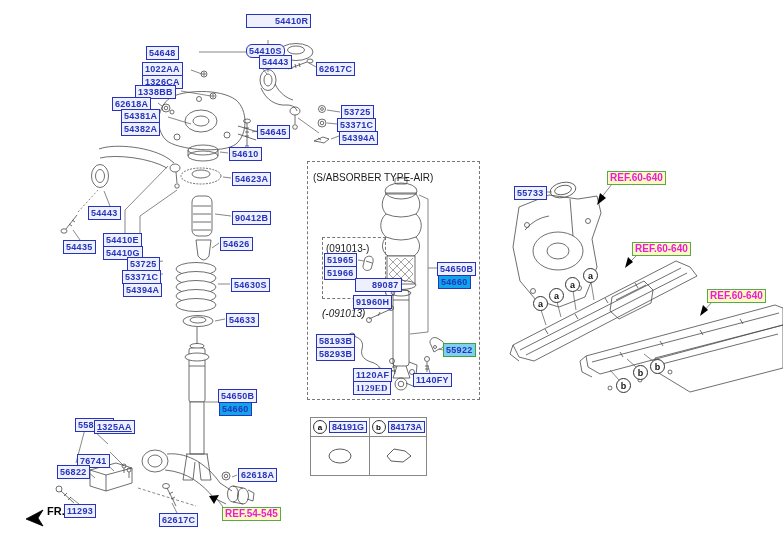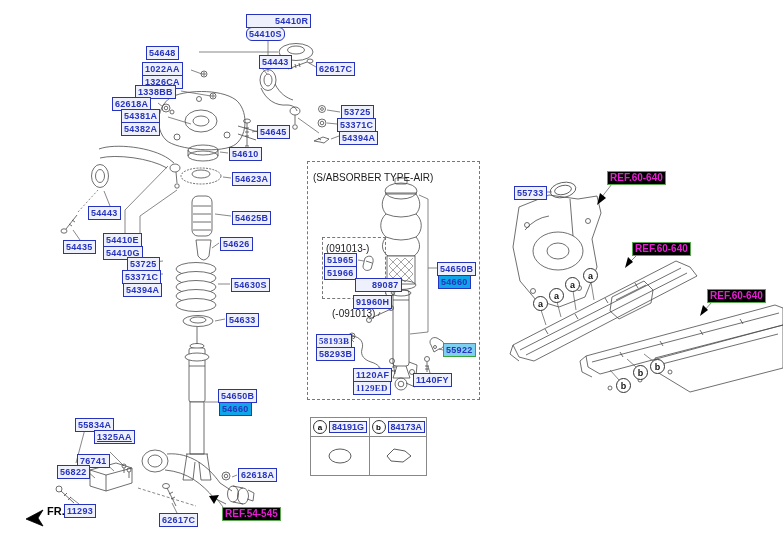--- a/index.html
+++ b/index.html
@@ -5,21 +5,21 @@
   html,body{margin:0;padding:0;background:#fff;}
   #canvas{position:relative;width:783px;height:540px;background:#ffffff;overflow:hidden;
           font-family:"Liberation Sans",sans-serif;}
   #art{position:absolute;left:0;top:0;}
   .lbl{position:absolute;font:bold 9px "Liberation Sans",sans-serif;color:#2633bd;
        background:#eef1fb;border:1px solid #2633bd;padding:1px 2px;line-height:10px;
        letter-spacing:.3px;white-space:nowrap;z-index:5;}
   .hl{background:#0ea5e9;}
   .grn{border-color:#3aa33a;background:#7fd0f0;}
   .ref{position:absolute;font:bold 10px "Liberation Sans",sans-serif;color:#e81ed4;
-       background:#000000;border:1px solid #58a84e;padding:0 2px;line-height:12px;
+       background:#fef9c3;border:1px solid #58a84e;padding:0 2px;line-height:12px;
        white-space:nowrap;z-index:5;}
   .note{position:absolute;font:10px "Liberation Sans",sans-serif;color:#1a1a1a;
         white-space:nowrap;z-index:4;}
   .dashbox{position:absolute;border:1px dashed #777;z-index:1;}
   .circ{position:absolute;width:13px;height:13px;border:1px solid #333;border-radius:50%;
         background:#fff;font:bold 9px "Liberation Sans",sans-serif;color:#111;
         display:flex;align-items:center;justify-content:center;z-index:5;}
   .legend{position:absolute;left:310px;top:417px;width:115px;height:57px;border:1px solid #888;
           background:#fff;display:flex;z-index:6;}
   .legend-col{width:50%;display:flex;flex-direction:column;}
@@ -267,69 +267,69 @@
       <path d="M43,510 L26,519 L43,526 L38,518 Z" fill="#000" stroke="#000"></path>
     </g>
   </g>
 </svg>
 
 <div class="dashbox" style="left:307px;top:161px;width:171px;height:237px;"></div>
 <div class="dashbox" style="left:322px;top:237px;width:62px;height:60px;"></div>
 
 <div class="note" style="left:313px;top:165px;margin-top:7px;">(S/ABSORBER TYPE-AIR)</div>
 <div class="note" style="left:326px;top:243px;">(091013-)</div>
-<div class="note" style="left:332px;top:308px;">(-091013)</div>
+<div class="note" style="left:322px;top:308px;font-style:italic;">(-091013)</div>
 
 <div class="lbl" style="left:246px;top:14px;padding-left:28px;">54410R</div>
-<div class="lbl" style="left:246px;top:27px;border-radius:6px;">54410S</div>
+<div class="lbl" style="left:246px;top:44px;border-radius:6px;">54410S</div>
 <div class="lbl" style="left:146px;top:46px;">54648</div>
 <div class="lbl" style="left:142px;top:62px;">1022AA</div>
 <div class="lbl" style="left:142px;top:75px;">1326CA</div>
 <div class="lbl" style="left:135px;top:85px;">1338BB</div>
 <div class="lbl" style="left:112px;top:97px;">62618A</div>
 <div class="lbl" style="left:121px;top:109px;">54381A</div>
 <div class="lbl" style="left:121px;top:122px;">54382A</div>
 <div class="lbl" style="left:259px;top:55px;">54443</div>
 <div class="lbl" style="left:316px;top:62px;">62617C</div>
 <div class="lbl" style="left:257px;top:125px;">54645</div>
 <div class="lbl" style="left:341px;top:105px;">53725</div>
 <div class="lbl" style="left:337px;top:118px;">53371C</div>
 <div class="lbl" style="left:339px;top:131px;">54394A</div>
 
 <div class="lbl" style="left:229px;top:147px;text-align:right;">54610</div>
 <div class="lbl" style="left:232px;top:172px;">54623A</div>
-<div class="lbl" style="left:232px;top:211px;">54625B</div>
+<div class="lbl" style="left:232px;top:211px;">90412B</div>
 <div class="lbl" style="left:220px;top:237px;">54626</div>
 <div class="lbl" style="left:231px;top:278px;">54630S</div>
 <div class="lbl" style="left:226px;top:313px;">54633</div>
 <div class="lbl" style="left:218px;top:389px;">54650B</div>
 <div class="lbl hl" style="left:219px;top:402px;">54660</div>
 
 <div class="lbl" style="left:88px;top:206px;">54443</div>
 <div class="lbl" style="left:63px;top:240px;text-align:right;">54435</div>
 <div class="lbl" style="left:103px;top:233px;">54410E</div>
 <div class="lbl" style="left:103px;top:246px;">54410G</div>
 <div class="lbl" style="left:127px;top:257px;">53725</div>
 <div class="lbl" style="left:122px;top:270px;">53371C</div>
 <div class="lbl" style="left:123px;top:283px;">54394A</div>
 
 <div class="lbl" style="left:75px;top:418px;">55834A</div>
-<div class="lbl" style="left:94px;top:430px;text-decoration:underline;">1325AA</div>
+<div class="lbl" style="left:94px;top:420px;text-decoration:underline;">1325AA</div>
 <div class="lbl" style="left:77px;top:454px;">76741</div>
 <div class="lbl" style="left:57px;top:465px;">56822</div>
 <div class="lbl" style="left:64px;top:504px;">11293</div>
 <div class="lbl" style="left:238px;top:468px;">62618A</div>
 <div class="lbl" style="left:159px;top:513px;">62617C</div>
 <div class="ref" style="left:222px;top:507px;">REF.54-545</div>
 
 <div class="lbl" style="left:324px;top:253px;">51965</div>
 <div class="lbl" style="left:324px;top:266px;">51966</div>
 <div class="lbl" style="left:355px;top:278px;padding-left:16px;">89087</div>
 <div class="lbl" style="left:353px;top:295px;">91960H</div>
-<div class="lbl" style="left:316px;top:334px;font-family:Liberation Serif, serif;">58193B</div>
+<div class="lbl" style="left:316px;top:334px;">58193B</div>
 <div class="lbl" style="left:316px;top:347px;">58293B</div>
 <div class="lbl" style="left:353px;top:368px;">1120AF</div>
 <div class="lbl" style="left:353px;top:381px;font-family:Liberation Serif, serif;">1129ED</div>
 <div class="lbl" style="left:413px;top:373px;">1140FY</div>
 <div class="lbl" style="left:437px;top:262px;">54650B</div>
 <div class="lbl hl" style="left:438px;top:275px;">54660</div>
 <div class="lbl grn" style="left:443px;top:343px;">55922</div>
 
 <div class="lbl" style="left:514px;top:186px;">55733</div>
 <div class="ref" style="left:607px;top:171px;">REF.60-640</div>

